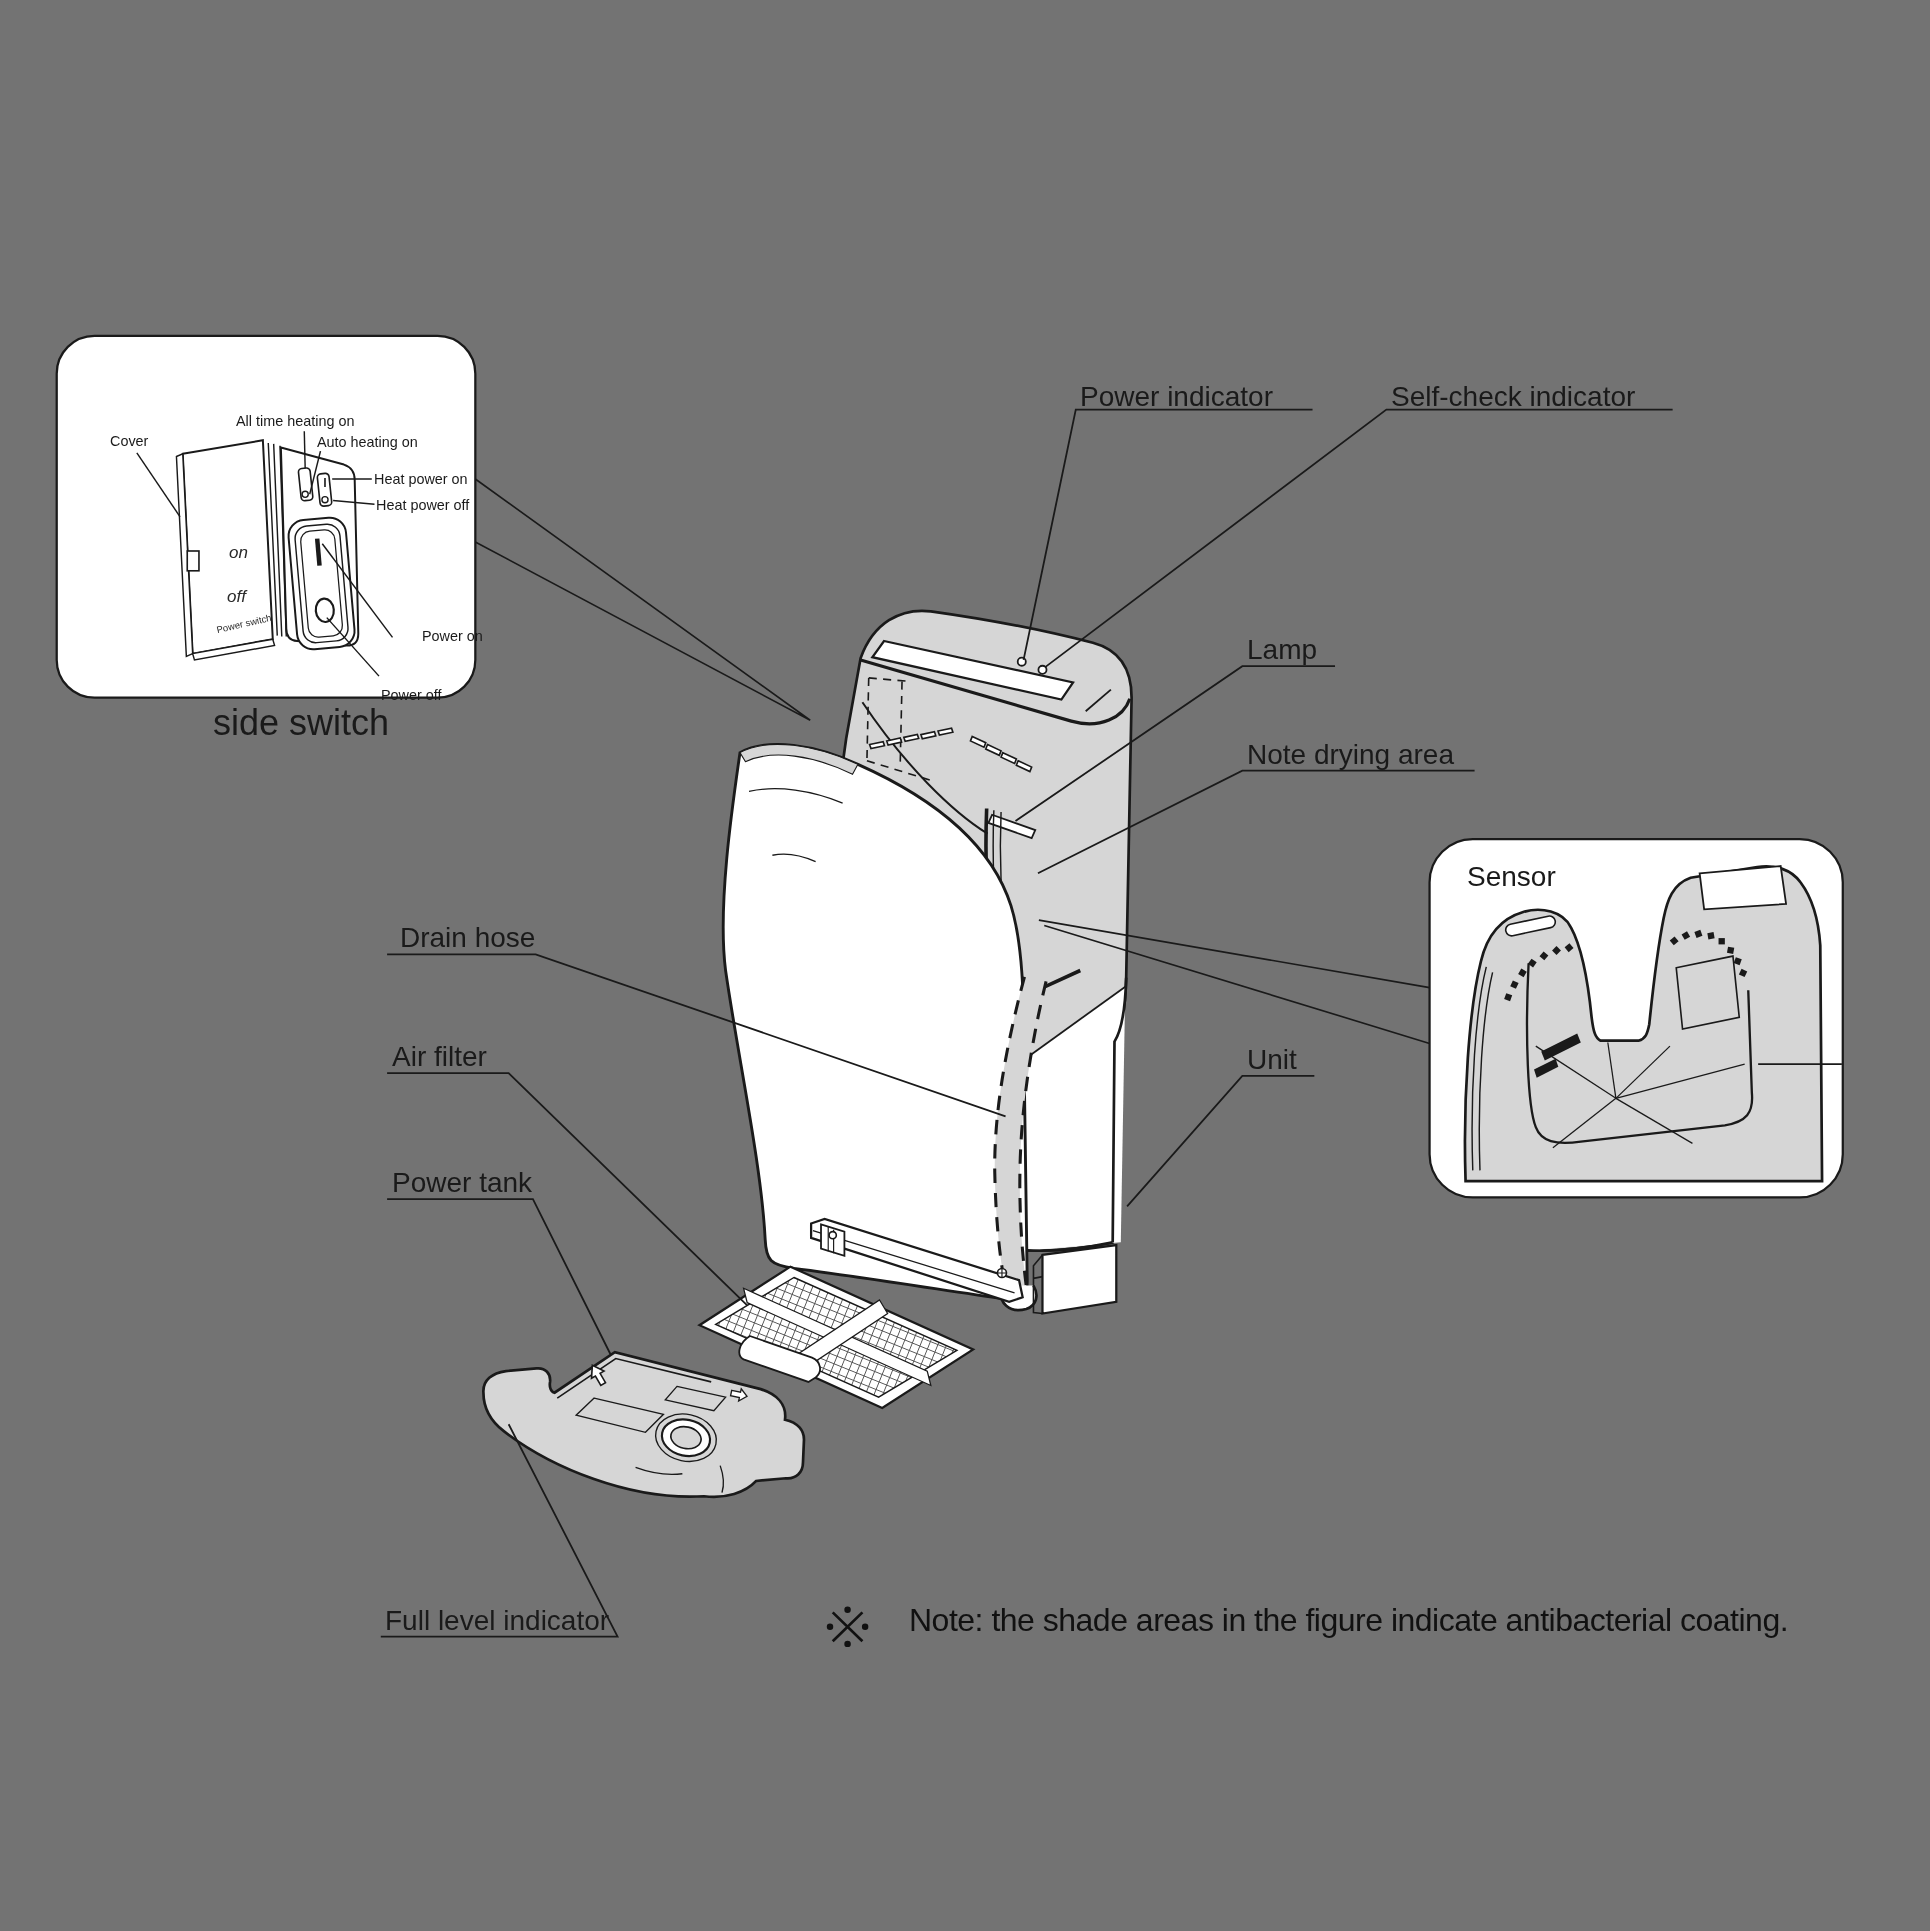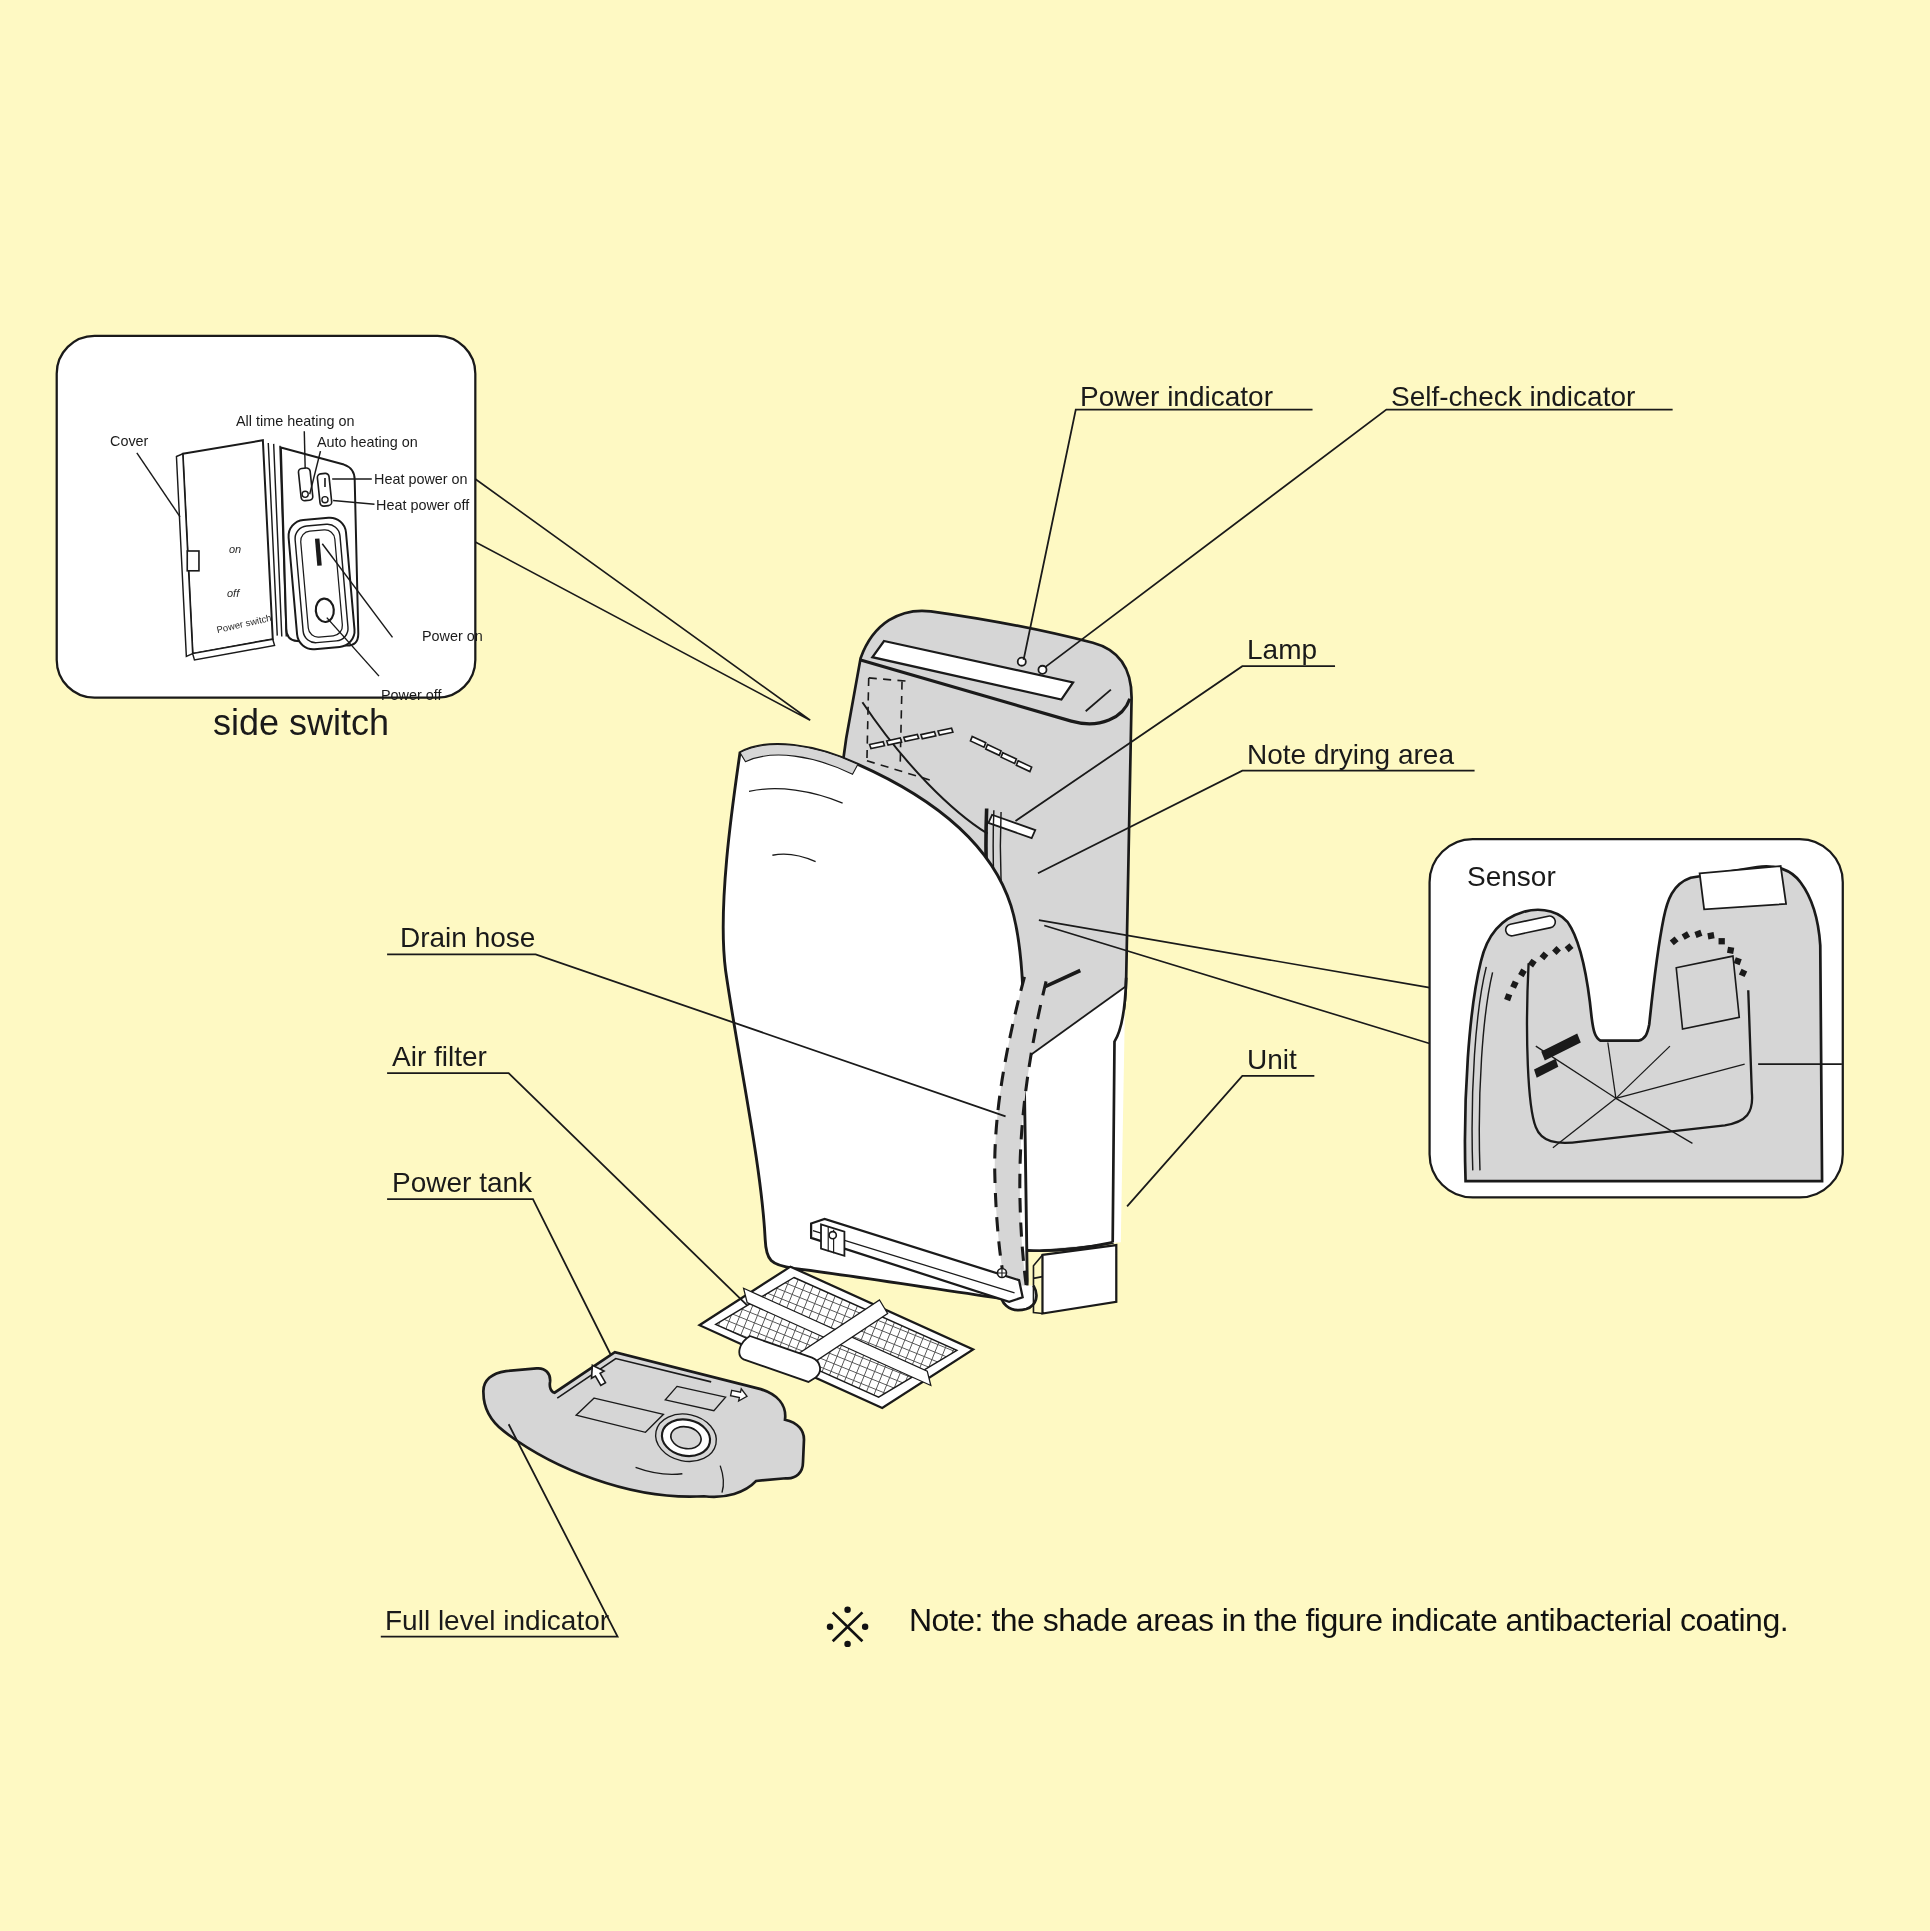--- a/index.html
+++ b/index.html
@@ -1,24 +1,24 @@
 <!DOCTYPE html>
 <html style="font-size:14.4px"><head>
 <meta charset="utf-8">
 <style>
   html,body{margin:0;padding:0;background:#fff;}
   #stage{
-    position:relative;width:1931px;height:1932px;background:#fef9c3;
+    position:relative;width:1931px;height:1932px;background:#737373;
     font-family:"Liberation Sans", sans-serif;color:#1a1a1a;overflow:hidden;
   }
   #art{position:absolute;left:0;top:0;}
   .lbl{position:absolute;font-size:28px;line-height:1.05;white-space:nowrap;color:#1a1a1a;}
   .lbl-s{position:absolute;font-size:14.4px;line-height:1.05;white-space:nowrap;color:#1a1a1a;}
   .lbl-title{position:absolute;font-size:36px;line-height:1.05;white-space:nowrap;color:#1a1a1a;}
-  .lbl-italic{position:absolute;font-size:11px;font-style:italic;line-height:1;white-space:nowrap;color:#2a2a2a;}
+  .lbl-italic{position:absolute;font-size:17px;font-style:italic;line-height:1;white-space:nowrap;color:#2a2a2a;}
   .lbl-tiny{position:absolute;font-size:9.5px;line-height:1;white-space:nowrap;color:#2a2a2a;transform:rotate(-13deg);}
   .lbl-note{position:absolute;font-size:32px;letter-spacing:-0.5px;line-height:1.05;white-space:nowrap;color:#111;}
 </style>
 </head>
 <body>
 
 <div id="stage">
 
 <svg id="art" width="1931" height="1932" viewBox="0 0 2145 2146" xmlns="http://www.w3.org/2000/svg">
   <defs>

